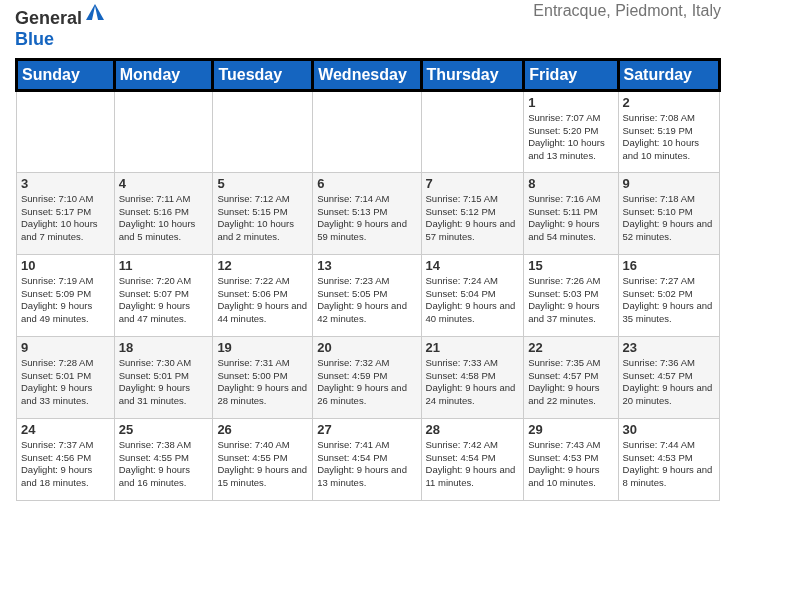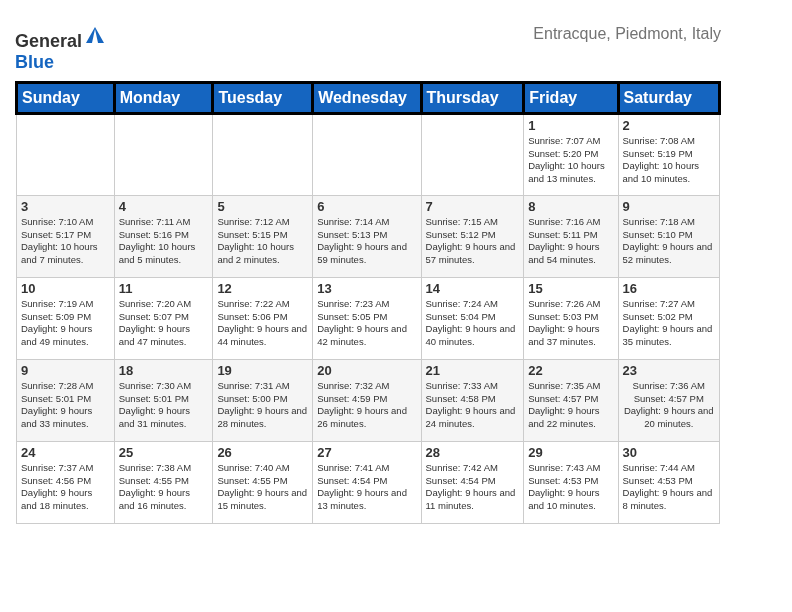--- a/index.html
+++ b/index.html
@@ -1,18 +1,18 @@
 <!DOCTYPE html>
 <html><head>
   <meta charset="utf-8">
   <style>
     * { box-sizing: border-box; margin: 0; padding: 0; }
     body { font-family: Arial, sans-serif; background: #fff; width: 792px; height: 612px; overflow: hidden; }
     
-    .container { width: 736px; padding: 2px 15px; margin-top: 23px; }
+    .container { width: 736px; padding: 2px 15px; }
     
     .header { display: flex; justify-content: space-between; align-items: flex-start; margin-bottom: 8px; }
     
     .logo { display: flex; align-items: center; }
     .logo-text { font-size: 18px; font-weight: bold; color: #333; line-height: 1.1; }
     
     .title-area { text-align: right; }
     .month-title { font-size: 36px; font-weight: bold; color: #333; }
     .location { font-size: 16px; color: #737373; }
     
@@ -237,21 +237,21 @@
 Daylight: 9 hours and 24 minutes.</div>
           </td>
           <td>
             <span class="day-num">22</span>
             <div class="day-info" style="white-space: pre-line;">Sunrise: 7:35 AM
 Sunset: 4:57 PM
 Daylight: 9 hours and 22 minutes.</div>
           </td>
           <td>
             <span class="day-num">23</span>
-            <div class="day-info" style="white-space: pre-line; text-align: center;">Sunrise: 7:36 AM
+            <div class="day-info" style="white-space: pre-line;">Sunrise: 7:36 AM
 Sunset: 4:57 PM
 Daylight: 9 hours and 20 minutes.</div>
           </td>
         </tr>
         <tr>
           <td>
             <span class="day-num">24</span>
             <div class="day-info" style="white-space: pre-line;">Sunrise: 7:37 AM
 Sunset: 4:56 PM
 Daylight: 9 hours and 18 minutes.</div>

